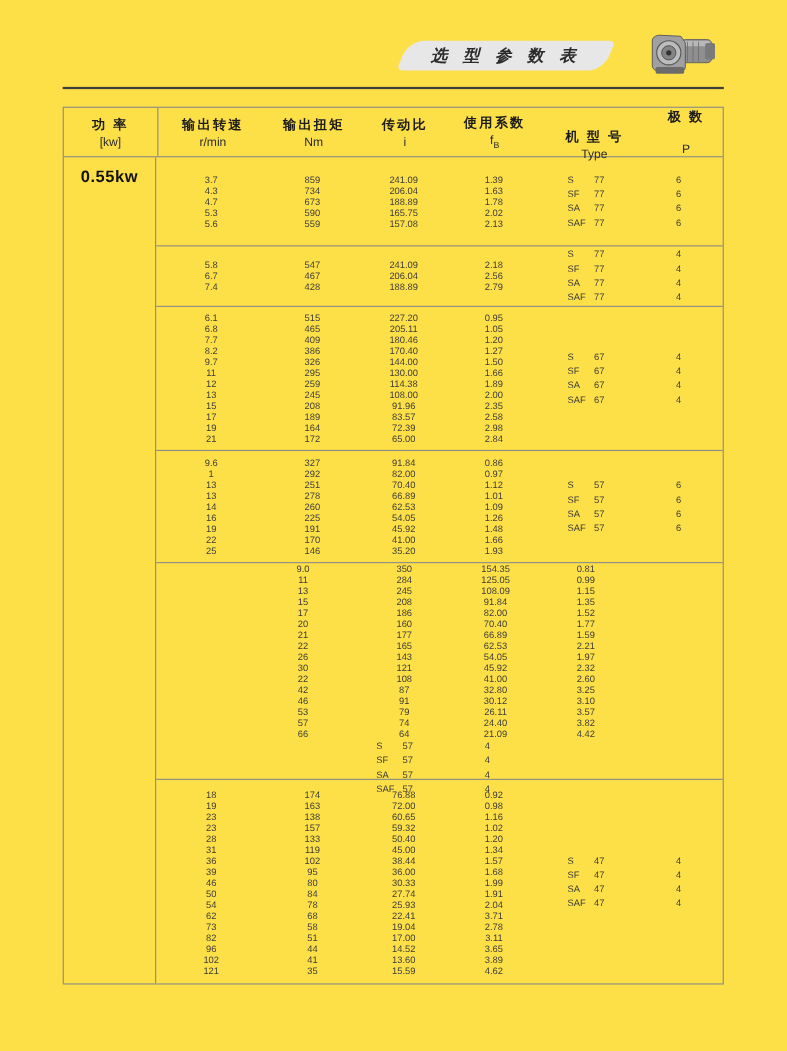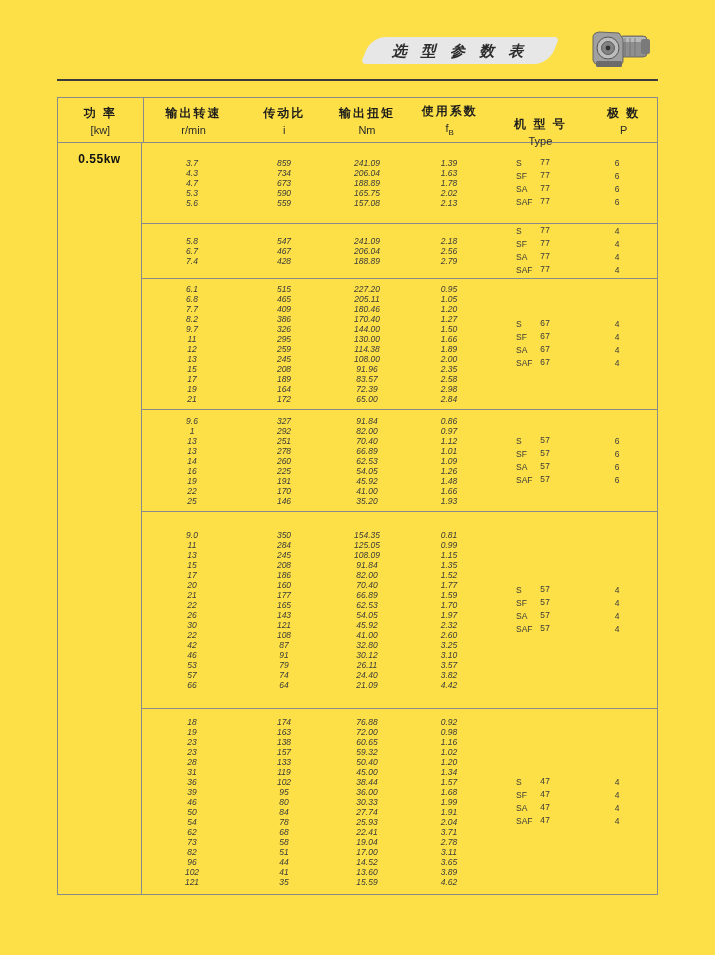--- a/index.html
+++ b/index.html
@@ -18,42 +18,42 @@
 
   
   .ptable { position:absolute; left:57px; top:97px; width:601px; border:1px solid #8a8a8a; }
   .thead { display:flex; height:45px; border-bottom:1px solid #8a8a8a; }
   .th { display:flex; flex-direction:column; justify-content:center; align-items:center; gap:2px; }
   .th .zh { font-size:12px; font-weight:bold; letter-spacing:2px; color:#1c1c1c; }
   .th .en { font-size:11px; color:#2a2a2a; }
   .th.w-power { width:86px; border-right:1px solid #8a8a8a; }
   .th.w-speed { width:100px; } .th.w-torque { width:84px; }
   .th.w-ratio { width:82px; }  .th.w-fb { width:82px; }
-  .th.w-type { width:100px;margin-top:23px; }  .th.w-pole { width:67px; }
+  .th.w-type { width:100px;margin-top:23px; }  .th.w-pole { width:67px;justify-content:space-between; }
   sub { font-size:8px; }
 
   .tbody { display:flex; }
   .power-col { width:86px; border-right:1px solid #8a8a8a; text-align:center; }
-  .power-label { margin-top:9px; font-size:12px; font-weight:bold; color:#111; letter-spacing:0.5px; }
+  .power-label { margin-top:9px; font-size:15px; font-weight:bold; color:#111; letter-spacing:0.5px; }
   .data-col { flex:1; }
 
   .group { display:flex; align-items:center; }
   .group + .group { border-top:1px solid #8a8a8a; }
-  .g0{height:80px;} .g1{height:55px;} .g2{height:131px;} .g3{height:102px;} .g4{height:197px;} .g5{height:186px;align-items:center;}
-
-  .num-rows { width:348px;font-style:italic; }
+  .g0{height:80px;} .g1{height:55px;} .g2{height:131px;} .g3{height:102px;} .g4{height:197px;flex-direction:column;} .g5{height:186px;align-items:center;}
+
+  .num-rows { width:348px; }
   .nrow { display:flex; height:10px; line-height:10px; font-size:8.5px; color:#3a3a3a; }
   .nrow span { display:inline-block; text-align:center; }
   .nrow .c0 { width:100px; } .nrow .c1 { width:84px; }
   .nrow .c2 { width:82px; }  .nrow .c3 { width:82px; }
 
   .type-block { margin-left:26px; display:flex; flex-direction:column; justify-content:center; }
   .trow { display:flex; height:13px; line-height:13px; font-size:8.5px; color:#3a3a3a; }
   .trow .tname { width:24px; text-align:left; }
-  .trow .tsize { width:37px; text-align:left;font-family:Liberation Mono, monospace; }
+  .trow .tsize { width:37px; text-align:left; }
   .trow .tpole { width:80px; text-align:center; }
 </style>
 </head>
 <body>
 
 <div class="page">
 
   <div class="ribbon">
     <span class="title">选 型 参 数 表</span>
   </div>
@@ -80,27 +80,27 @@
 
     <div class="thead">
       <div class="th w-power">
         <span class="zh">功 率</span>
         <span class="en">[kw]</span>
       </div>
       <div class="th w-speed">
         <span class="zh">输出转速</span>
         <span class="en">r/min</span>
       </div>
+      <div class="th w-torque">
+        <span class="zh">输出扭矩</span>
+        <span class="en">Nm</span>
+      </div>
       <div class="th w-ratio">
         <span class="zh">传动比</span>
         <span class="en">i</span>
-      </div>
-      <div class="th w-torque">
-        <span class="zh">输出扭矩</span>
-        <span class="en">Nm</span>
       </div>
       <div class="th w-fb">
         <span class="zh">使用系数</span>
         <span class="en"><span>f</span><sub>B</sub></span>
       </div>
       <div class="th w-type">
         <span class="zh">机 型 号</span>
         <span class="en">Type</span>
       </div>
       <div class="th w-pole">
@@ -433,21 +433,21 @@
               <div class="nrow">
                 <span class="c0">21</span>
                 <span class="c1">177</span>
                 <span class="c2">66.89</span>
                 <span class="c3">1.59</span>
               </div>
               <div class="nrow">
                 <span class="c0">22</span>
                 <span class="c1">165</span>
                 <span class="c2">62.53</span>
-                <span class="c3">1.70</span>
+                <span class="c3">2.21</span>
               </div>
               <div class="nrow">
                 <span class="c0">26</span>
                 <span class="c1">143</span>
                 <span class="c2">54.05</span>
                 <span class="c3">1.97</span>
               </div>
               <div class="nrow">
                 <span class="c0">30</span>
                 <span class="c1">121</span>

